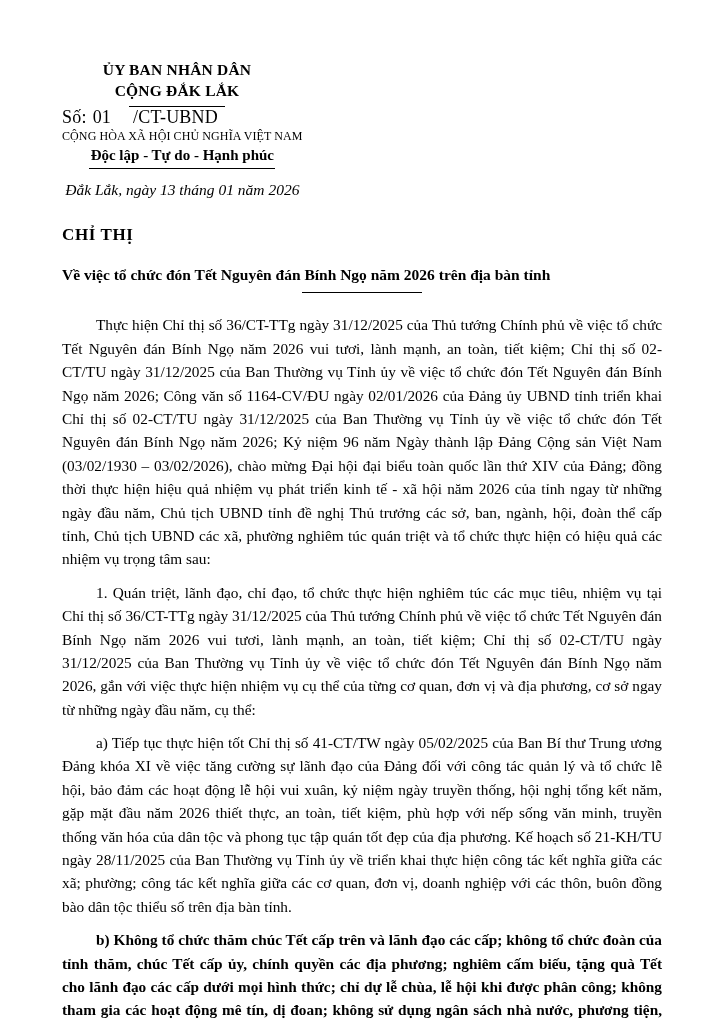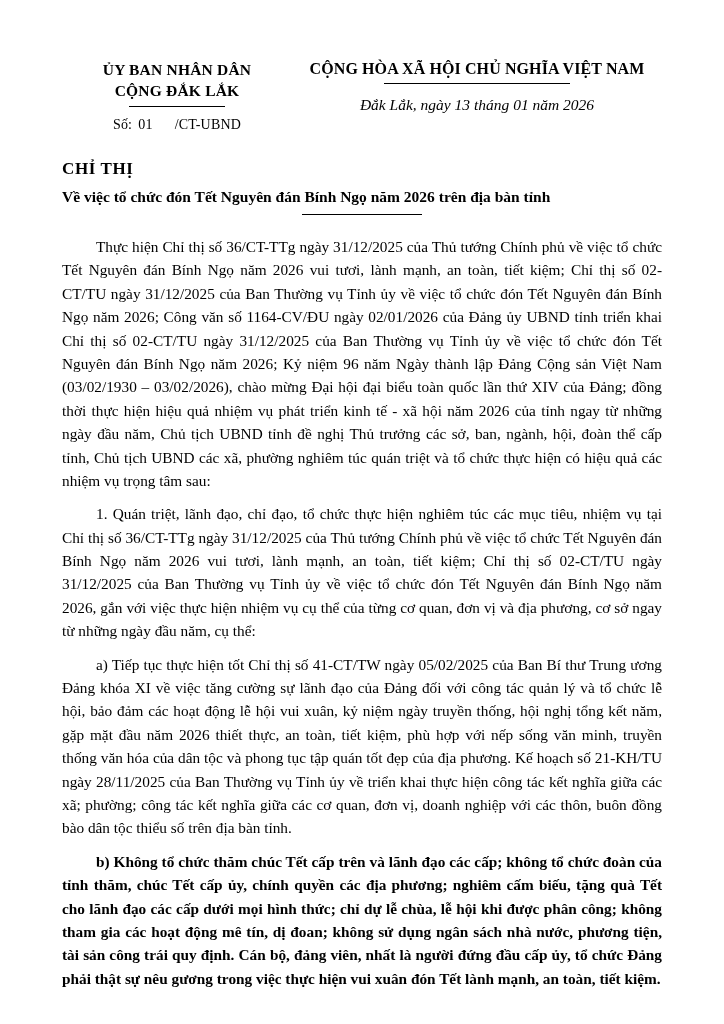--- a/index.html
+++ b/index.html
@@ -19,42 +19,42 @@
     width: 724px;
     height: 1024px;
     box-sizing: border-box;
     padding: 58px 62px 30px 62px;
     position: relative;
   }
 
   
   .header {
     display: flex;
-    flex-direction: row;
+    flex-direction: column;
     align-items: flex-start;
     width: 100%;
   }
   .header-left {
     width: 230px;
     text-align: center;
     padding-top: 2px;
   }
   .header-right {
     flex: 1;
     text-align: center;
   }
   .org-line1, .org-line2 {
     font-weight: bold;
     font-size: 15.5px;
     line-height: 1.35;
     letter-spacing: 0.2px;
   }
   .nation-line1 {
-    font-weight: bold;
-    font-size: 16px;
+    font-weight: normal;
+    font-size: 12px;
     line-height: 1.35;
     letter-spacing: 0.1px;
   }
   .nation-line2 {
     font-weight: bold;
     font-size: 15px;
     line-height: 1.35;
     margin-top: 1px;
   }
   .rule-left {
@@ -63,23 +63,22 @@
     background: #000;
     margin: 4px auto 0 auto;
   }
   .rule-right {
     width: 186px;
     height: 1px;
     background: #000;
     margin: 3px auto 0 auto;
   }
   .number-line {
-    font-size: 14px;
-    margin-top: 10px;
-    text-align: center;
+    font-size: 18px;
+    text-align: left;
     letter-spacing: 0.2px;
   }
   .number-line .so-label { margin-right: 6px; }
   .number-line .so-value { margin-right: 22px; }
   .place-date {
     font-style: italic;
     font-size: 15.5px;
     margin-top: 12px;
   }
 
@@ -88,21 +87,21 @@
     margin-top: 26px;
   }
   .doc-type {
     font-weight: bold;
     font-size: 17px;
     letter-spacing: 0.6px;
   }
   .doc-subject {
     font-weight: bold;
     font-size: 15.5px;
-    margin-top: 8px;
+    margin-top: 20px;
     line-height: 1.3;
   }
   .title-rule {
     width: 120px;
     height: 1px;
     background: #000;
     margin: 7px auto 0 auto;
   }
 
   
@@ -130,20 +129,21 @@
       <div class="org-line1">ỦY BAN NHÂN DÂN</div>
       <div class="org-line2">CỘNG ĐẮK LẮK</div>
       <div class="rule-left"></div>
       <div class="number-line">
         <span class="so-label">Số:</span><span class="so-value">01</span><span class="so-suffix">/CT-UBND</span>
       </div>
     </div>
 
     <div class="header-right">
       <div class="nation-line1">CỘNG HÒA XÃ HỘI CHỦ NGHĨA VIỆT NAM</div>
+      <div class="nation-line2">Độc lập - Tự do - Hạnh phúc</div>
       <div class="rule-right"></div>
       <div class="place-date">Đắk Lắk, ngày 13  tháng 01 năm 2026</div>
     </div>
 
   </div>
 
   <div class="title-block">
     <div class="doc-type">CHỈ THỊ</div>
     <div class="doc-subject">Về việc tổ chức đón Tết Nguyên đán Bính Ngọ năm 2026 trên địa bàn tỉnh</div>
     <div class="title-rule"></div>

